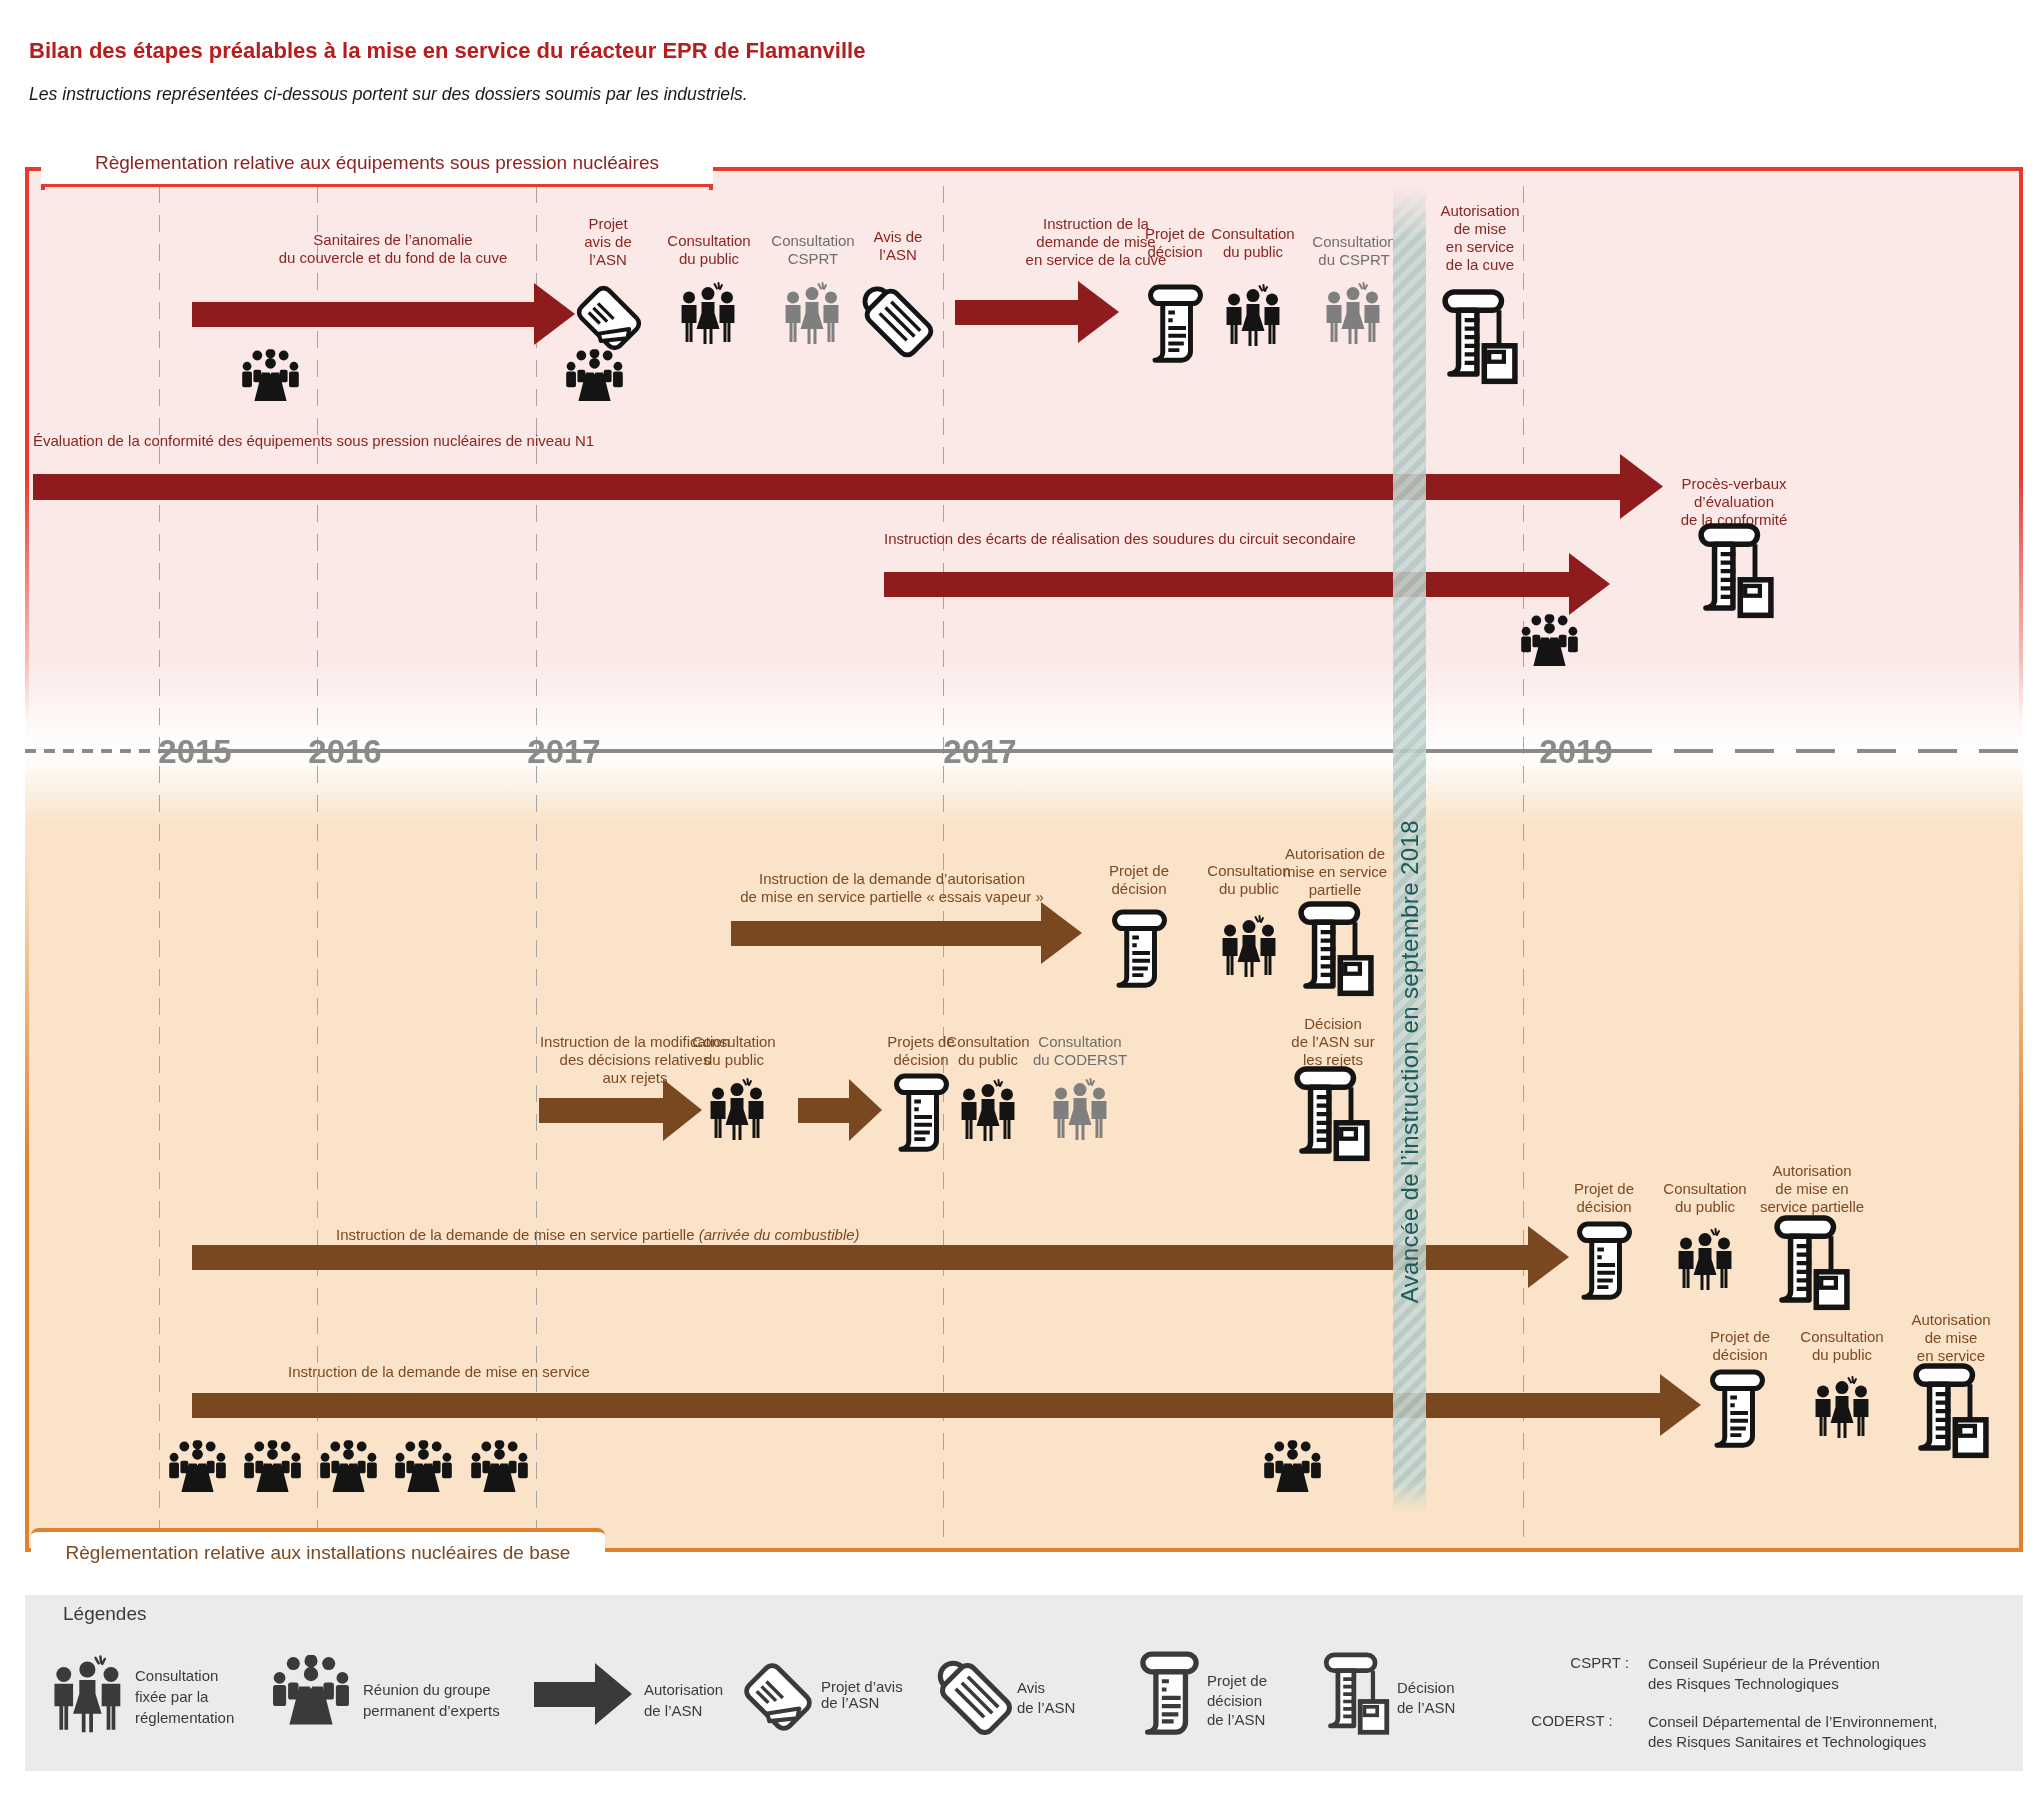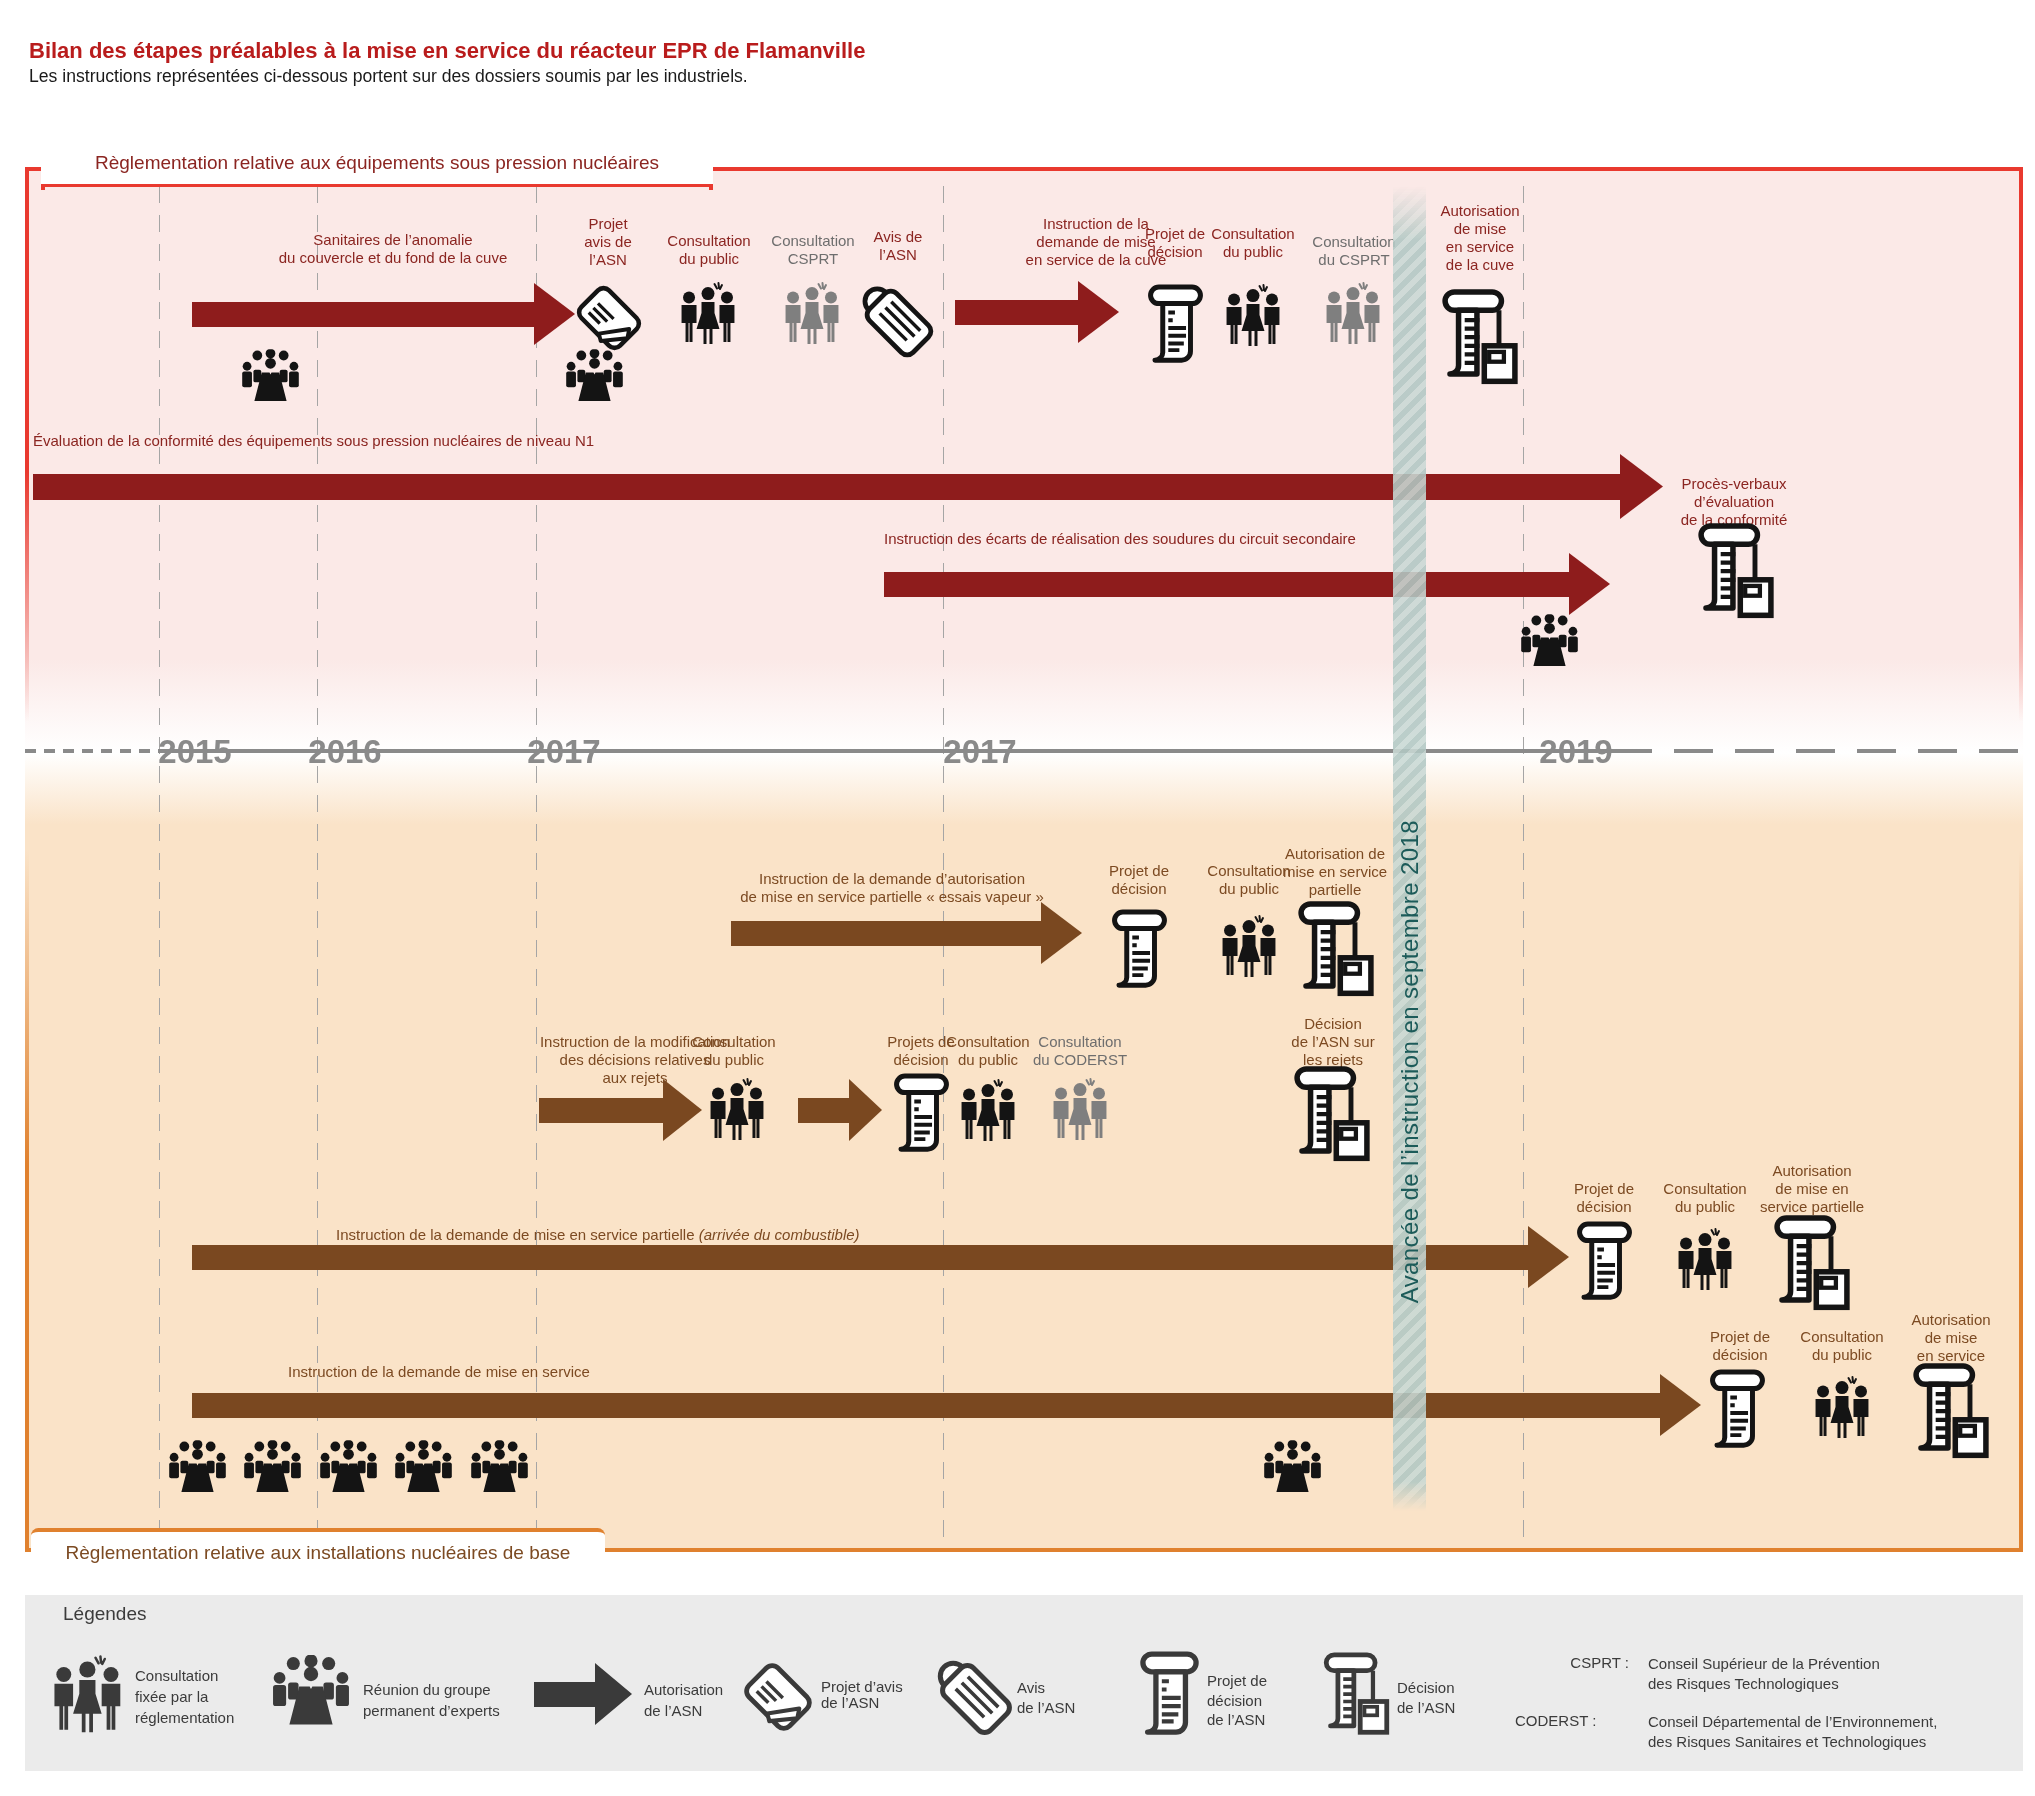--- a/index.html
+++ b/index.html
@@ -110,21 +110,21 @@
         <g stroke="currentColor" stroke-width="5" fill="none">
           <path d="M32 56 h34 M32 66 h30 M32 76 h24"></path>
         </g>
         <path d="M66 88 L94 50 L102 62 L76 94 Z" fill="#fff" stroke="currentColor" stroke-width="6" stroke-linejoin="round"></path>
       </g>
     </symbol>
   </defs>
 </svg>
 
 <div class="abs" style="left:29px;top:38px;font-size:22px;font-weight:bold;color:#b91c1c">Bilan des étapes préalables à la mise en service du réacteur EPR de Flamanville</div>
-<div class="abs" style="left:29px;top:66px;font-size:17.6px;color:#1a1a1a">Les instructions représentées ci-dessous portent sur des dossiers soumis par les industriels.</div>
+<div class="abs" style="left:29px;top:84px;font-size:17.6px;font-style:italic;color:#1a1a1a">Les instructions représentées ci-dessous portent sur des dossiers soumis par les industriels.</div>
 
 <div class="abs" style="left:25px;top:167px;width:1998px;height:586px;
             background:linear-gradient(to bottom,var(--epn-bg) 0%,var(--epn-bg) 84%,rgba(255,255,255,0) 100%)"></div>
 <div class="abs" style="left:25px;top:753px;width:1998px;height:795px;
             background:linear-gradient(to bottom,rgba(255,255,255,0) 0%,var(--inb-bg) 9%,var(--inb-bg) 100%)"></div>
 
 <div class="abs" style="left:25px;top:167px;width:19px;height:3.7px;background:var(--epn-border)"></div>
 <div class="abs" style="left:709px;top:167px;width:1314px;height:3.7px;background:var(--epn-border)"></div>
 <div class="abs" style="left:41px;top:167px;width:3.7px;height:23px;background:var(--epn-border)"></div>
 <div class="abs" style="left:709px;top:167px;width:3.7px;height:23px;background:var(--epn-border)"></div>
@@ -502,16 +502,16 @@
   <svg width="69" height="86" viewBox="0 0 170 210">
       <use href="#i-decision"></use>
     </svg>
   </div>
 <div class="lbl-left pre" style="left:1397px;top:1678px;color:var(--legend-text);line-height:19.6px">Décision
 de l’ASN</div>
 
 <div class="abs" style="left:1527px;top:1654px;width:102px;text-align:right;font-size:15px;color:var(--legend-text)">CSPRT :</div>
 <div class="lbl-left pre" style="left:1648px;top:1654px;color:var(--legend-text);line-height:20.4px">Conseil Supérieur de la Prévention
 des Risques Technologiques</div>
-<div class="abs" style="left:1515px;top:1712px;width:114px;text-align:left;font-size:15px;color:var(--legend-text)">CODERST :</div>
+<div class="abs" style="left:1515px;top:1712px;width:114px;text-align:center;font-size:15px;color:var(--legend-text)">CODERST :</div>
 <div class="lbl-left pre" style="left:1648px;top:1712px;color:var(--legend-text);line-height:20.4px">Conseil Départemental de l’Environnement,
 des Risques Sanitaires et Technologiques</div>
 
 
 </body></html>

